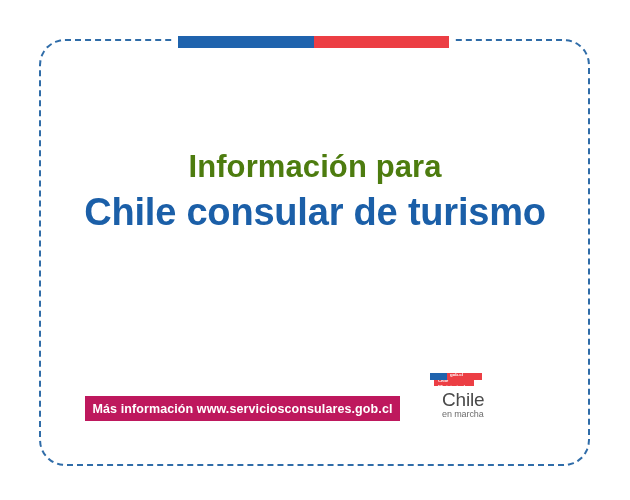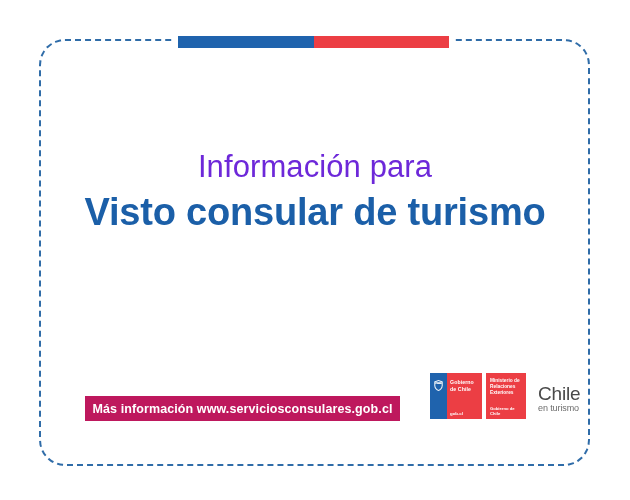--- a/index.html
+++ b/index.html
@@ -61,22 +61,22 @@
     left: 0;
     top: 150px;
     width: 630px;
     text-align: center;
     line-height: 1.12;
   }
   .headline .l1,
   .headline .l2 {
     display: block;
     font-size: 31px;
-    font-weight: 400;
-    color: #6d28d9;
+    font-weight: 700;
+    color: #4d7c0f;
     letter-spacing: 0.1px;
   }
   .headline .l2 {
     margin-top: 2px;
   }
   .headline .l3 {
     display: block;
     margin-top: 6px;
     font-size: 38px;
     font-weight: 700;
@@ -105,20 +105,21 @@
   }
 
   
   .logos {
     position: absolute;
     left: 430px;
     top: 373px;
     display: flex;
     align-items: stretch;
     height: 46px;
+    flex-direction: column;
   }
 
   .logo-gob {
     display: flex;
     width: 52px;
     height: 46px;
     position: relative;
     overflow: hidden;
   }
   .logo-gob .bar-blue {
@@ -212,21 +213,21 @@
 
   <div class="frame"></div>
 
   <div class="stripe-wrap">
     <div class="stripe-blue"></div>
     <div class="stripe-red"></div>
   </div>
 
   <div class="headline">
     <span class="l1">Información para</span>
-    <span class="l3">Visto consular de turismo</span>
+    <span class="l3">Chile consular de turismo</span>
   </div>
 
   <div class="banner">
     <span class="banner-text">Más información www.serviciosconsulares.gob.cl</span>
   </div>
 
   <div class="logos">
 
     <div class="logo-gob">
       <div class="bar-blue">
@@ -249,18 +250,18 @@
       <div class="minrel-label">
         <div>Ministerio de</div>
         <div>Relaciones</div>
         <div>Exteriores</div>
       </div>
       <div class="minrel-foot">Gobierno de Chile</div>
     </div>
 
     <div class="logo-chile">
       <div class="chile-word">Chile</div>
-      <div class="chile-sub">en turismo</div>
+      <div class="chile-sub">en marcha</div>
     </div>
 
   </div>
 
 </div>
 
 </body></html>

